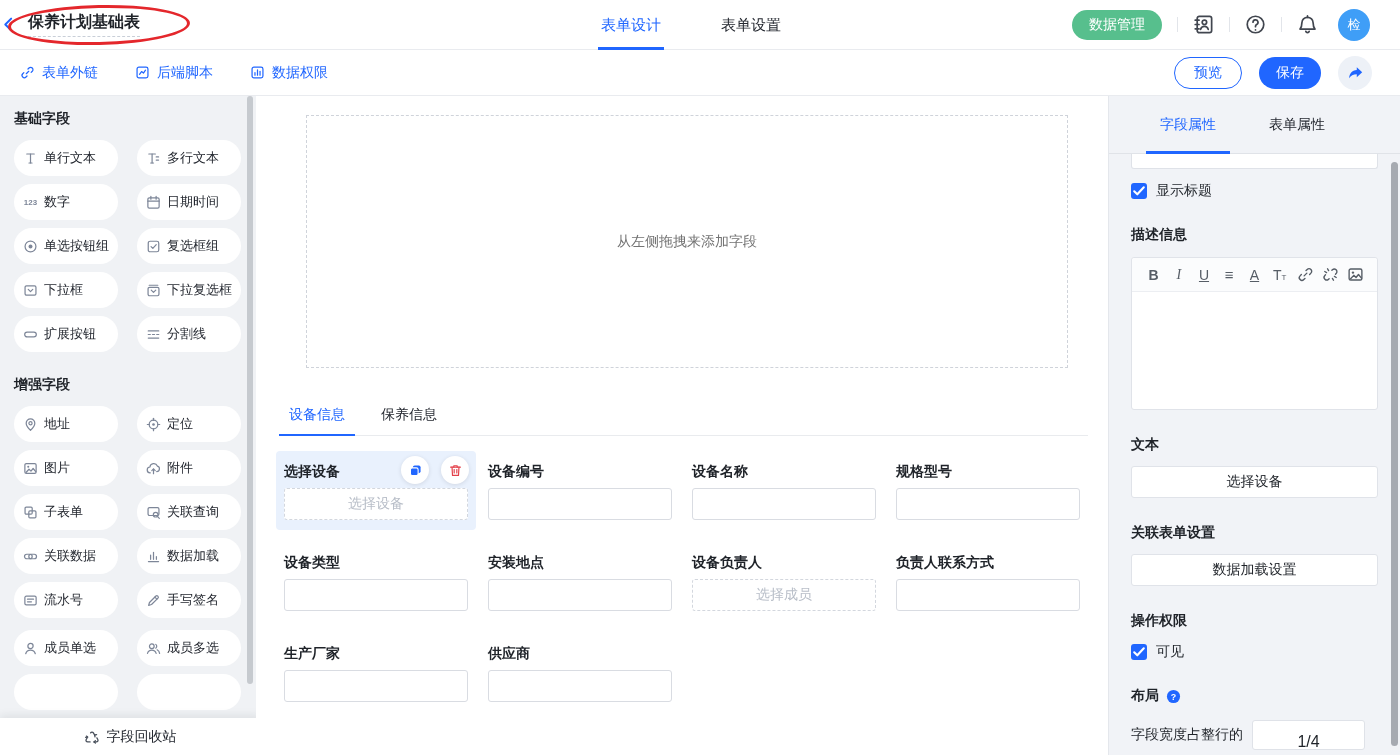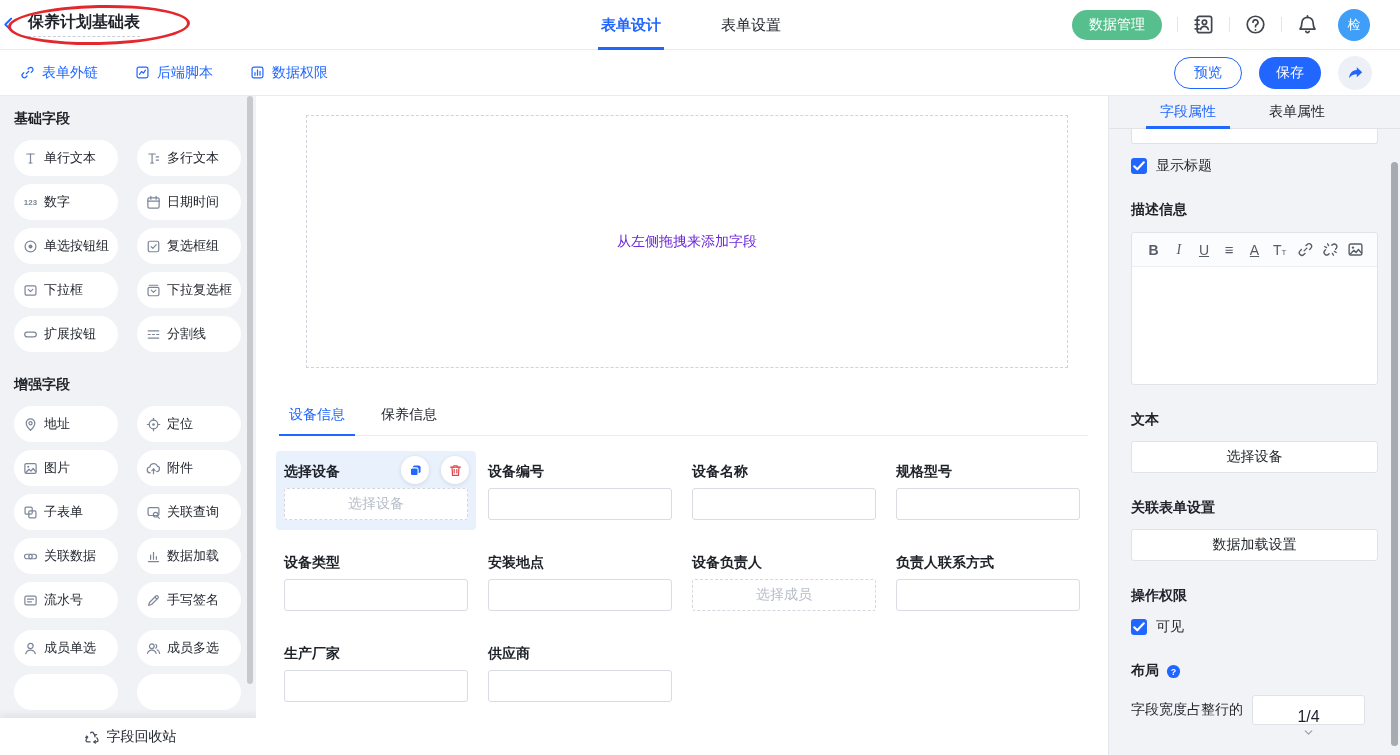--- a/index.html
+++ b/index.html
@@ -8,21 +8,21 @@
   .app { width:1400px; height:755px; display:flex; flex-direction:column; }
 
   
   .header { height:50px; border-bottom:1px solid #e9ebef; display:flex; align-items:center; position:relative; background:#fff; flex:none; }
   .header-left { display:flex; align-items:center; gap:11px; }
   .back-btn { width:17px; height:17px; color:#2066ff; cursor:pointer; }
   .doc-title { font-size:16px; font-weight:700; padding-bottom:3px; border-bottom:1px dashed #c9cfd8; }
   .annotation-ellipse { position:absolute; left:8px; top:5px; width:182px; height:40px; border:3px solid #e4272c; border-radius:50%; transform:rotate(-1.2deg); pointer-events:none; z-index:6; }
   .header-tabs { position:absolute; left:601px; top:0; height:50px; display:flex; gap:60px; }
   .header-tab { display:flex; align-items:center; font-size:15px; color:#23272f; position:relative; cursor:pointer; }
-  .header-tab.active { color:#2066ff;font-weight:bold; }
+  .header-tab.active { color:#2066ff; }
   .header-tab.active::after { content:""; position:absolute; left:-3px; right:-3px; bottom:0; height:3px; background:#2066ff; }
   .header-right { margin-left:auto; display:flex; align-items:center; padding-right:30px; }
   .btn-green { height:30px; padding:0 17px; border-radius:15px; background:#57bf8d; color:#fff; font-size:14px; border:none; cursor:pointer; font-family:inherit; }
   .divider-v { width:1px; height:15px; background:#e2e5ea; margin:0 15px; }
   .icon-btn { width:21px; height:21px; color:#41464f; cursor:pointer; }
   .avatar { width:32px; height:32px; border-radius:50%; background:#3f9ef7; color:#fff; display:flex; align-items:center; justify-content:center; font-size:13px; margin-left:20px; cursor:pointer; }
 
   
   .toolbar { height:46px; border-bottom:1px solid #e9ebef; display:flex; align-items:center; padding:0 28px 0 20px; background:#fff; flex:none; }
   .toolbar-link { display:flex; align-items:center; gap:7px; color:#2066ff; font-size:14px; margin-right:37px; cursor:pointer; }
@@ -42,39 +42,39 @@
   .section-title:first-child { margin-top:0; }
   .pill-grid { display:grid; grid-template-columns:104px 104px; gap:8px 19px; margin-top:12px; }
   .pill { height:36px; background:#fff; border-radius:18px; display:flex; align-items:center; padding:0 9px; gap:6px; font-size:13px; color:#23272f; cursor:grab; white-space:nowrap; }
   .pill .pic { width:15px; height:15px; color:#7d8698; flex:none; }
   .sidebar-scroll { position:absolute; right:3px; top:0; width:6px; height:588px; border-radius:3px; background:#c6cacf; }
   .sidebar-footer { position:absolute; left:0; bottom:0; width:260px; height:37px; background:#fff; box-shadow:0 -3px 8px rgba(31,35,41,.08); display:flex; align-items:center; justify-content:center; gap:7px; font-size:14px; color:#23272f; z-index:3; cursor:pointer; }
   .sidebar-footer .ric { width:16px; height:16px; color:#4a515c; }
 
   
   .canvas { flex:1; background:#fff; min-width:0; position:relative; }
-  .dropzone { margin:19px 40px 0 50px; height:253px; border:1px dashed #cfd3da; display:flex; align-items:center; justify-content:center; color:#6d28d9; font-size:14px; }
+  .dropzone { margin:19px 40px 0 50px; height:253px; border:1px dashed #cfd3da; display:flex; align-items:center; justify-content:center; color:#737373; font-size:14px; }
   .canvas-tabs { display:flex; gap:26px; margin:30px 20px 0 28px; border-bottom:1px solid #e9ebee; }
   .canvas-tab { font-size:14px; color:#23272f; padding:8px 5px 11px; position:relative; cursor:pointer; }
   .canvas-tab.active { color:#2066ff; }
   .canvas-tab.active::after { content:""; position:absolute; left:-5px; right:-5px; bottom:-1px; height:2px; background:#2066ff; }
   .form-grid { display:grid; grid-template-columns:repeat(4,200px); column-gap:4px; row-gap:12px; margin:15px 0 0 20px; }
   .field-cell { padding:10px 8px; border-radius:4px; position:relative; cursor:pointer; }
   .field-cell.selected { background:#e9f1fd; }
   .field-label { font-size:14px; font-weight:700; height:20px; line-height:20px; color:#1f2329; }
   .field-input { margin-top:7px; height:32px; border:1px solid #d9dce2; border-radius:3px; background:#fff; }
   .field-input.dashed { border:1px dashed #d3d7de; display:flex; align-items:center; justify-content:center; color:#b8bec8; font-size:14px; }
   .field-actions { position:absolute; top:5px; right:7px; display:flex; gap:12px; }
   .action-circle { width:28px; height:28px; border-radius:50%; background:#fff; box-shadow:0 1px 4px rgba(31,35,41,.12); display:flex; align-items:center; justify-content:center; cursor:pointer; }
   .action-circle .aci { width:15px; height:15px; }
   .aci.red { color:#e3404a; }
 
   
   .panel { width:292px; background:#f1f3f7; border-left:1px solid #e4e7ec; position:relative; flex:none; overflow:hidden; }
-  .panel-tabs { height:33px; display:flex; gap:53px; padding-left:51px; border-bottom:1px solid #e0e3e8; }
+  .panel-tabs { height:58px; display:flex; gap:53px; padding-left:51px; border-bottom:1px solid #e0e3e8; }
   .panel-tab { display:flex; align-items:center; font-size:14px; color:#23272f; position:relative; cursor:pointer; }
   .panel-tab.active { color:#2066ff; }
   .panel-tab.active::after { content:""; position:absolute; left:-14px; right:-14px; bottom:-1px; height:3px; background:#2066ff; }
   .panel-body { padding:0 22px; }
   .partial-input { height:15px; background:#fff; border:1px solid #dfe2e8; border-top:none; border-radius:0 0 3px 3px; }
   .check-row { display:flex; align-items:center; gap:9px; margin-top:13px; font-size:14px; color:#1f2329; }
   .cbx { width:16px; height:16px; border-radius:3px; background:#2066ff; display:flex; align-items:center; justify-content:center; cursor:pointer; flex:none; }
   .cbx svg { width:11px; height:11px; color:#fff; }
   .panel-heading { font-size:14px; font-weight:700; margin-top:26px; display:flex; align-items:center; gap:7px; }
   .editor { margin-top:13px; border:1px solid #e0e3e9; border-radius:3px; background:#fff; }

